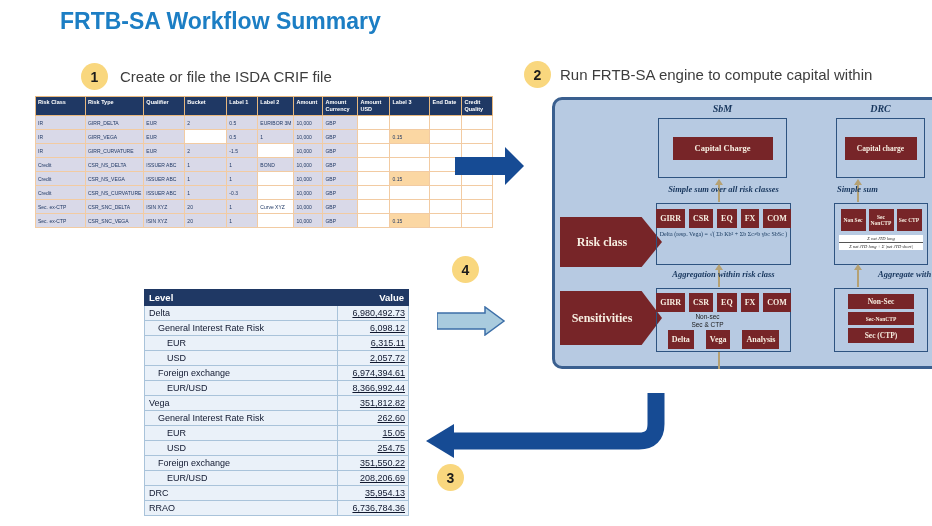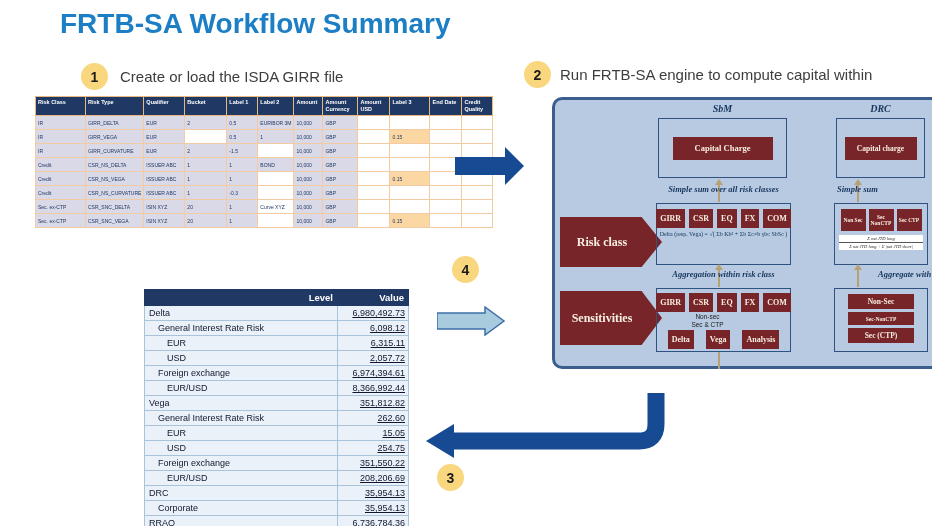--- a/index.html
+++ b/index.html
@@ -1,40 +1,40 @@
 <!DOCTYPE html>
 <html><head>
 <meta charset="utf-8">
 <style>
   html,body{margin:0;padding:0;background:#fff;}
   .canvas{position:relative;width:932px;height:526px;background:#fff;overflow:hidden;
           font-family:"Liberation Sans",sans-serif;}
 
   
-  .title{position:absolute;left:60px;top:8px;font-size:28px;font-weight:bold;color:#1C7EC4;}
+  .title{position:absolute;left:60px;top:8px;font-size:23px;font-weight:bold;color:#1C7EC4;}
 
   
   .circle{position:absolute;width:27px;height:27px;border-radius:50%;background:#F9D77E;
           display:flex;align-items:center;justify-content:center;font-size:14px;font-weight:bold;color:#1b1b1b;}
   .steplabel{position:absolute;font-size:15px;color:#3d3d3d;white-space:nowrap;}
 
   
   table.crif{position:absolute;left:35px;top:96px;border-collapse:collapse;table-layout:fixed;}
   table.crif th{background:#1F3864;color:#fff;font-size:5.5px;line-height:1.3;text-align:left;
                 vertical-align:top;padding:2px 2px;border:1px solid #E8B87E;font-weight:bold;}
   table.crif td{font-size:5px;color:#1F3864;height:13px;padding:0 2px;border:1px solid #F2CBA2;overflow:hidden;white-space:nowrap;}
   .crif th:nth-child(1){width:45px}.crif th:nth-child(2){width:49px}.crif th:nth-child(3){width:36px}
   .crif th:nth-child(4){width:37px}.crif th:nth-child(5){width:26px}.crif th:nth-child(6){width:30px}
   .crif th:nth-child(7){width:24px}.crif th:nth-child(8){width:30px}.crif th:nth-child(9){width:27px}
   .crif th:nth-child(10){width:35px}.crif th:nth-child(11){width:27px}.crif th:nth-child(12){width:26px}
 
   
   table.report{position:absolute;left:144px;top:289px;border-collapse:collapse;table-layout:fixed;width:246px;}
   table.report th{background:#1F3864;color:#fff;font-size:9.5px;height:15px;padding:0 4px;border:1px solid #1F3864;}
-  table.report th.lvl{text-align:right;width:184px}
+  table.report th.lvl{text-align:left;width:184px}
   table.report th.val{text-align:right;width:62px}
   table.report td{background:#EAF1F9;font-size:9px;height:12px;border:1px solid #A9C3DA;color:#10182F;
                   overflow:hidden;white-space:nowrap;}
   table.report td.val{text-align:right;text-decoration:underline;padding-right:3px;}
 
   
   .barrow{position:absolute;left:455px;top:147px;width:70px;height:38px;}
   .barrow .shaft{position:absolute;left:0;top:10px;width:50px;height:18px;background:#164B94;}
   .barrow .head{position:absolute;left:50px;top:0;width:0;height:0;
                 border-top:19px solid transparent;border-bottom:19px solid transparent;border-left:19px solid #164B94;}
@@ -81,21 +81,21 @@
 </head>
 <body>
 
 <div class="canvas">
 
   <div class="title">FRTB-SA Workflow Summary</div>
 
   <div class="circle" style="left:81px;top:63px;">
     <span>1</span>
   </div>
-  <div class="steplabel" style="left:120px;top:68px;">Create or load the ISDA GIRR file</div>
+  <div class="steplabel" style="left:120px;top:68px;">Create or file the ISDA CRIF file</div>
 
   <div class="circle" style="left:524px;top:61px;">
     <span>2</span>
   </div>
   <div class="steplabel" style="left:560px;top:66px;">Run FRTB-SA engine to compute capital within</div>
 
   <table class="crif">
     <thead>
         <tr id="crif-head">
           <th>Risk Class</th>
@@ -375,24 +375,20 @@
         </tr>
         <tr>
           <td class="lvl" style="padding-left: 22px;">EUR/USD</td>
           <td class="val">208,206.69</td>
         </tr>
         <tr>
           <td class="lvl" style="padding-left: 4px;">DRC</td>
           <td class="val">35,954.13</td>
         </tr>
         <tr>
-          <td class="lvl" style="padding-left: 13px;">Corporate</td>
-          <td class="val">35,954.13</td>
-        </tr>
-        <tr>
           <td class="lvl" style="padding-left: 4px;">RRAO</td>
           <td class="val">6,736,784.36</td>
         </tr>
       </tbody>
   </table>
 
   <svg class="arrowsvg" style="left:420px;top:388px;" width="250" height="76">
     <path d="M 236 5 L 236 36 Q 236 53 219 53 L 32 53" stroke="#164B94" stroke-width="17" fill="none"></path>
     <polygon points="34,36 34,70 6,53" fill="#164B94"></polygon>
   </svg>

